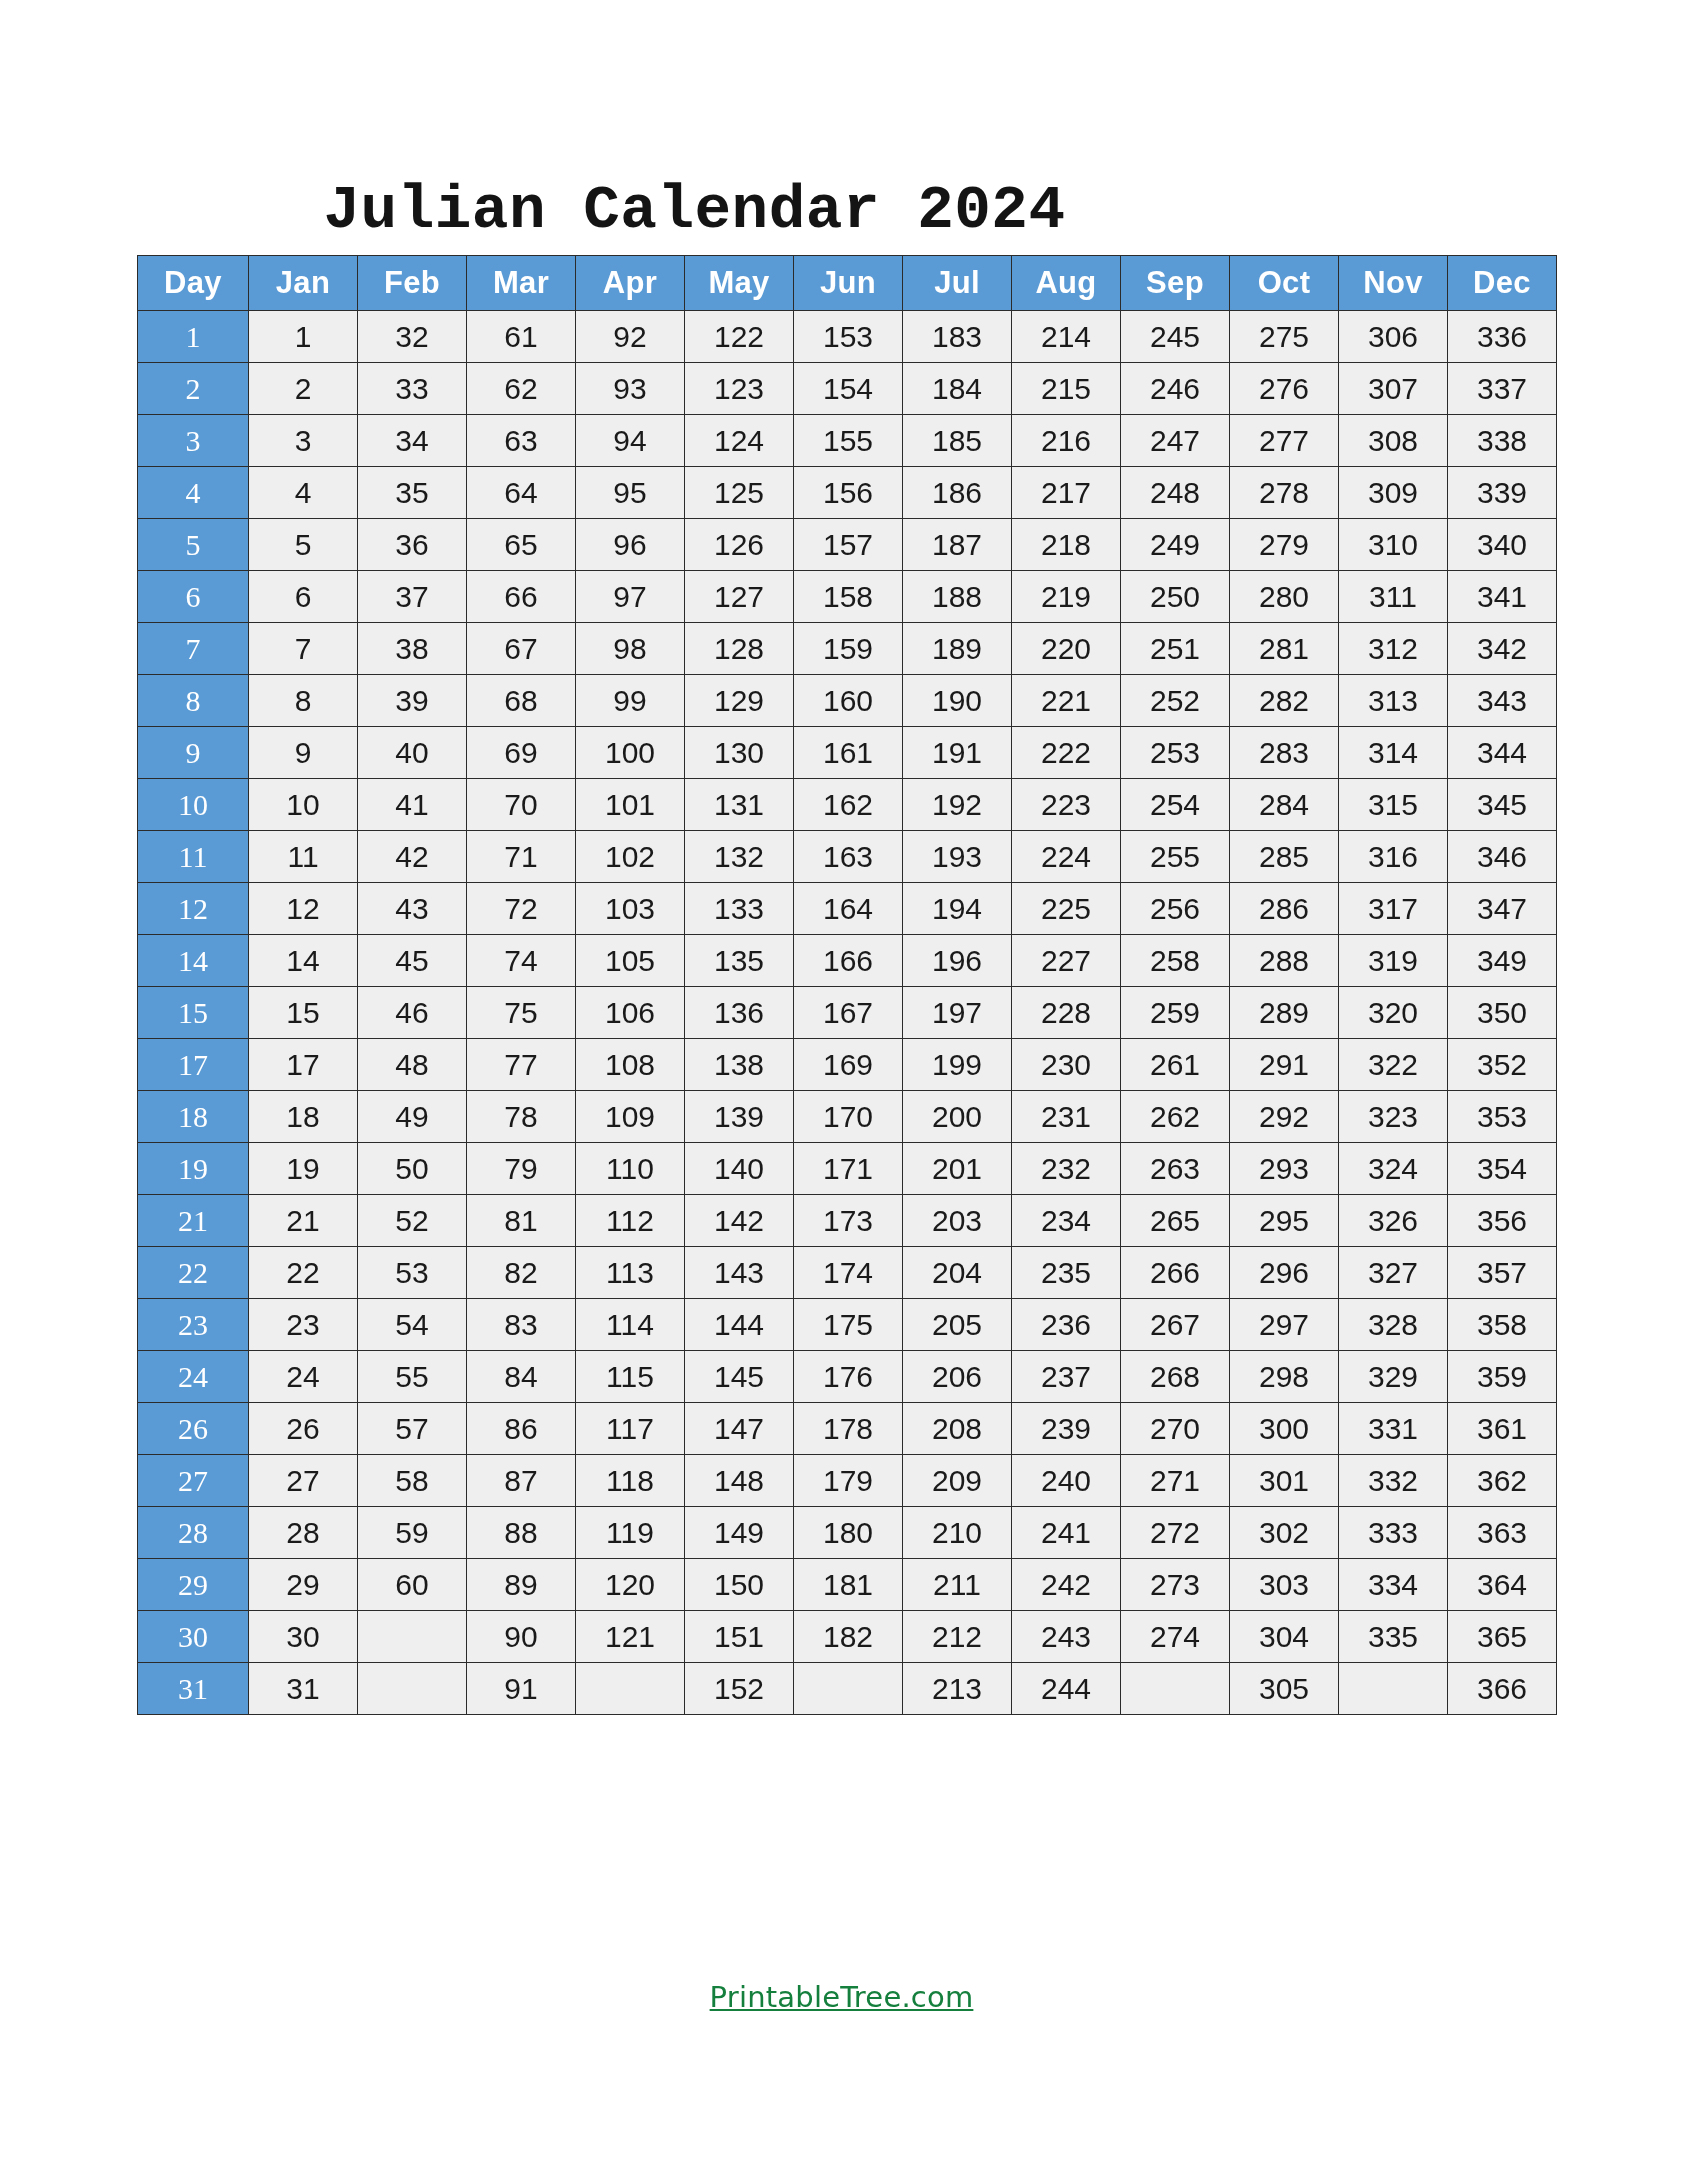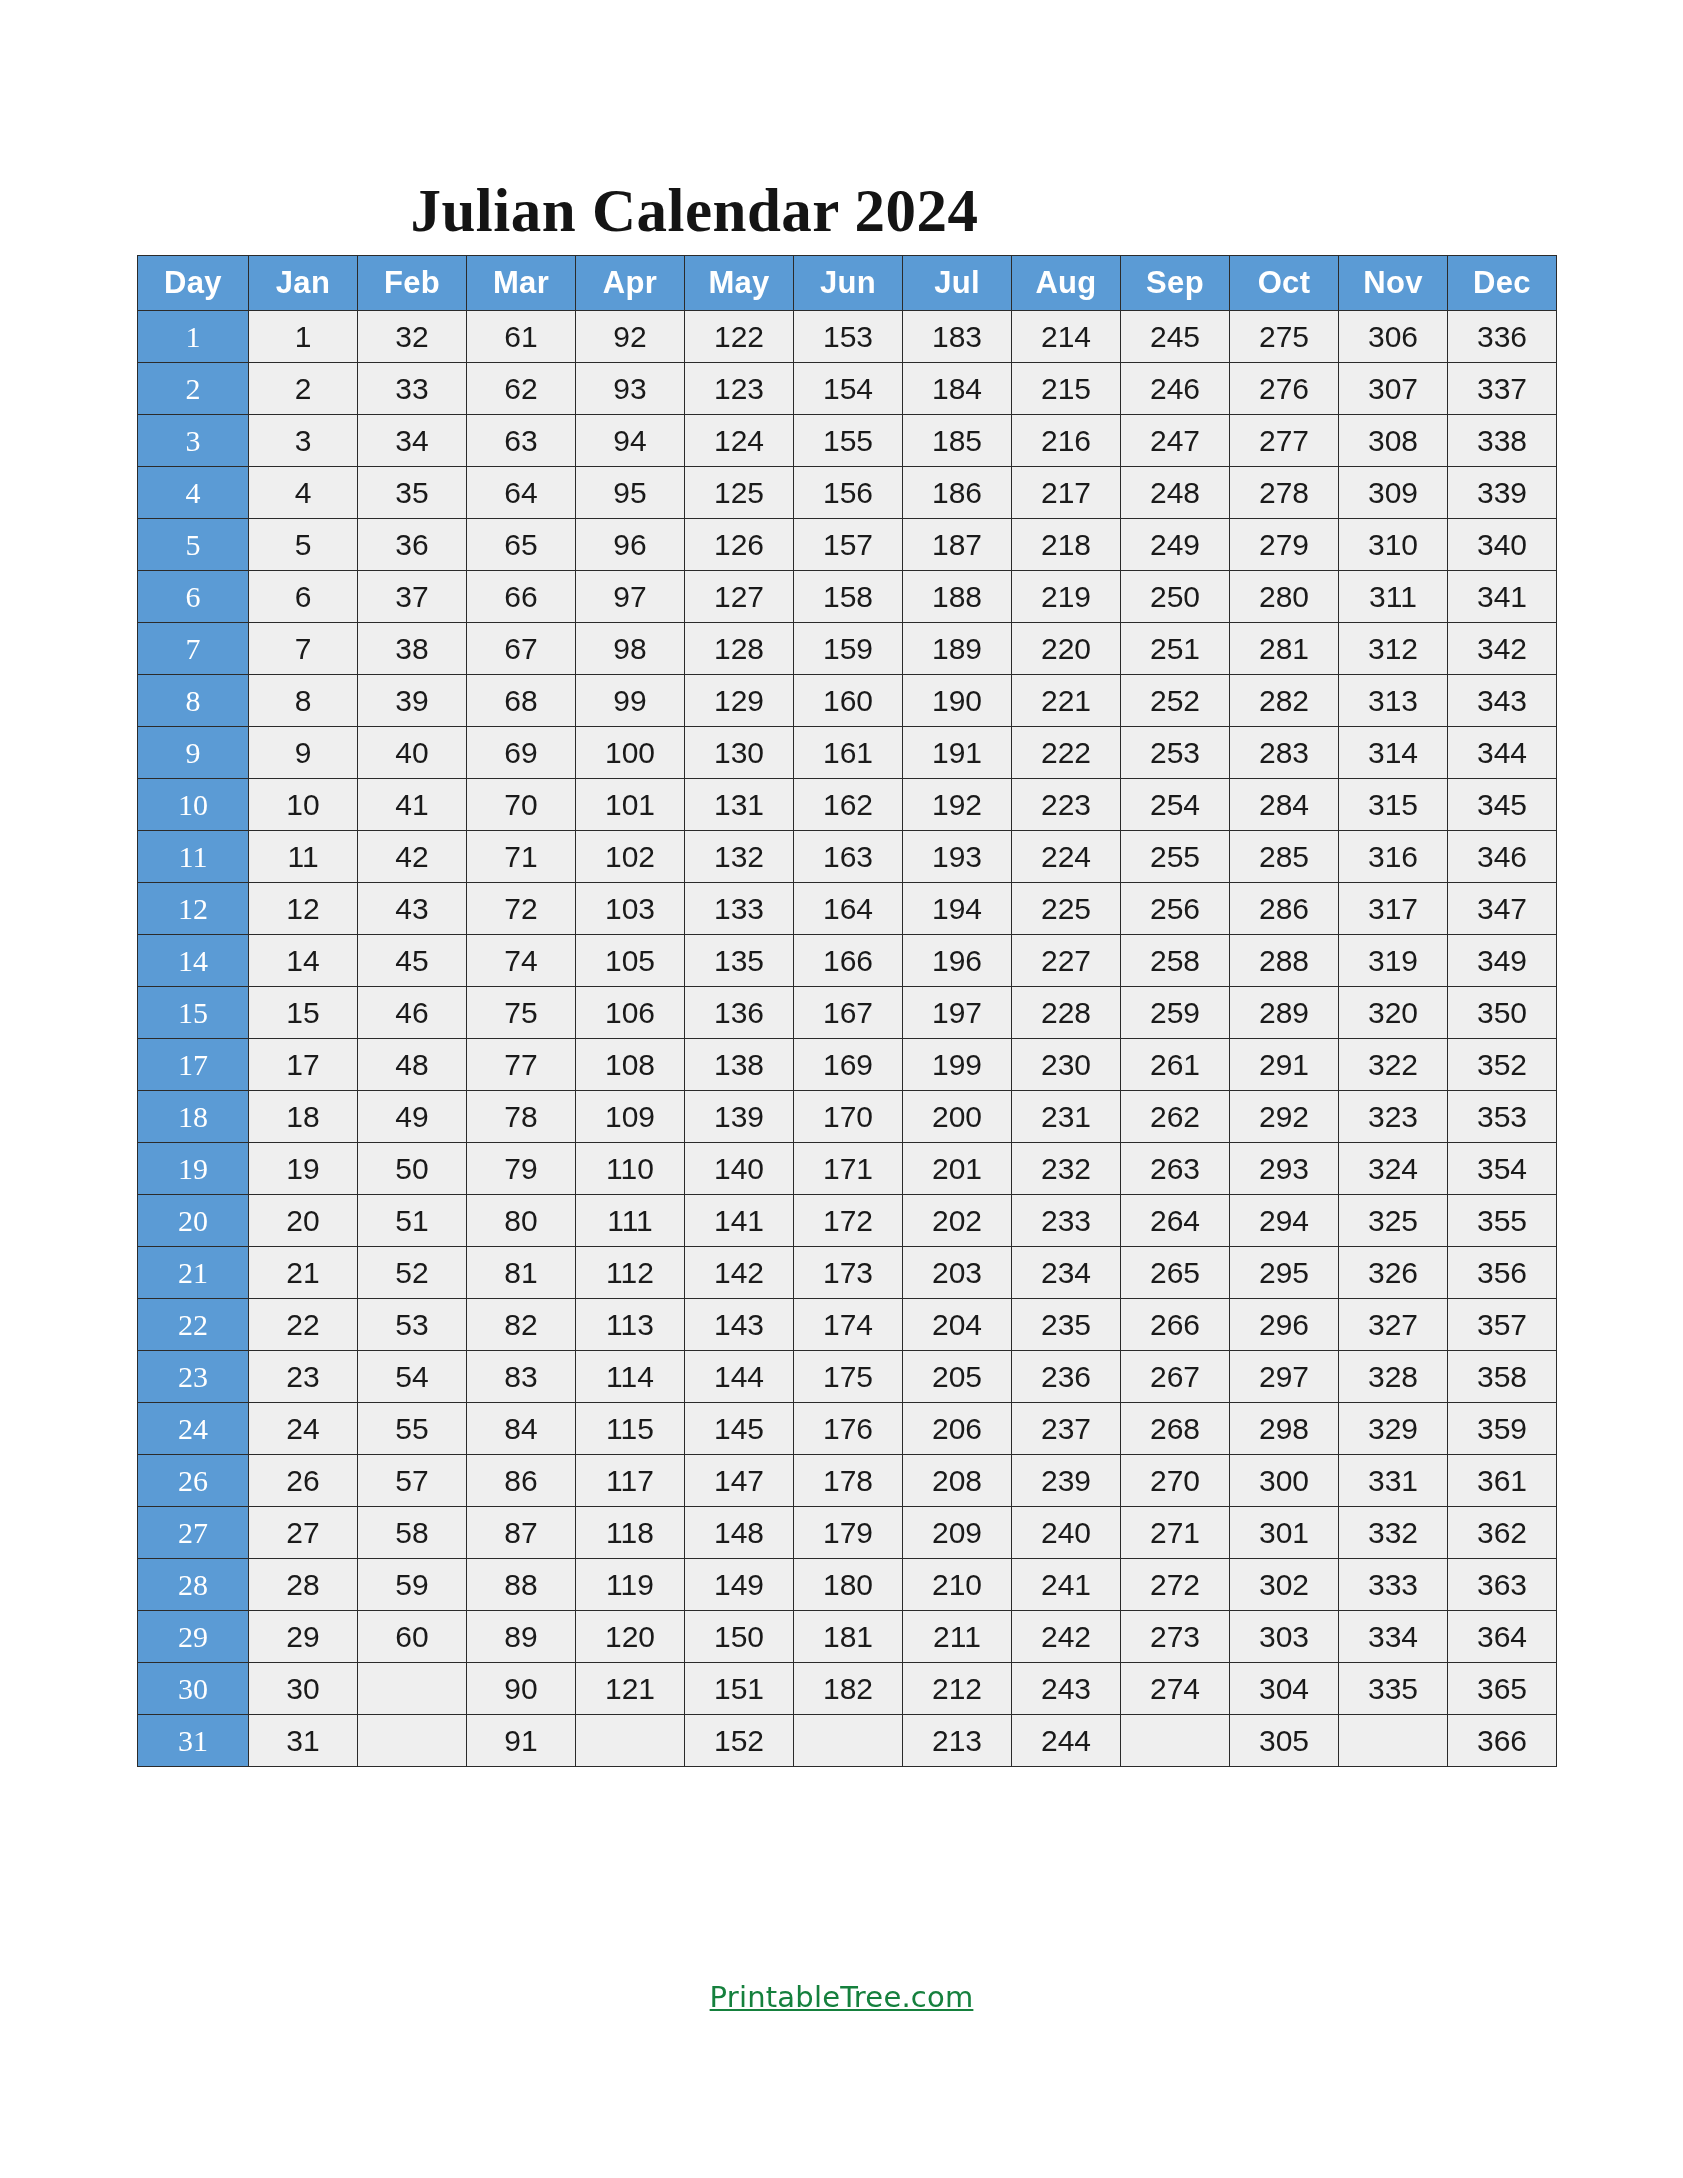--- a/index.html
+++ b/index.html
@@ -20,21 +20,21 @@
     height: 2178px;
     background: #ffffff;
     box-sizing: border-box;
   }
   .page-title {
     position: absolute;
     top: 139px;
     left: 0;
     width: 1389px;
     text-align: center;
-    font-family: Liberation Serif, serif;
+    font-family: Liberation Mono, monospace;
     font-weight: bold;
     font-size: 61px;
     letter-spacing: 0.5px;
     color: #141414;
     line-height: 1.0;
   }
   .calendar-wrap {
     position: absolute;
     top: 255px;
     left: 137px;
@@ -395,35 +395,20 @@
             <td class="num-cell">140</td>
             <td class="num-cell">171</td>
             <td class="num-cell">201</td>
             <td class="num-cell">232</td>
             <td class="num-cell">263</td>
             <td class="num-cell">293</td>
             <td class="num-cell">324</td>
             <td class="num-cell">354</td>
           </tr>
           <tr>
-            <td class="day-cell">20</td>
-            <td class="num-cell">20</td>
-            <td class="num-cell">51</td>
-            <td class="num-cell">80</td>
-            <td class="num-cell">111</td>
-            <td class="num-cell">141</td>
-            <td class="num-cell">172</td>
-            <td class="num-cell">202</td>
-            <td class="num-cell">233</td>
-            <td class="num-cell">264</td>
-            <td class="num-cell">294</td>
-            <td class="num-cell">325</td>
-            <td class="num-cell">355</td>
-          </tr>
-          <tr>
             <td class="day-cell">21</td>
             <td class="num-cell">21</td>
             <td class="num-cell">52</td>
             <td class="num-cell">81</td>
             <td class="num-cell">112</td>
             <td class="num-cell">142</td>
             <td class="num-cell">173</td>
             <td class="num-cell">203</td>
             <td class="num-cell">234</td>
             <td class="num-cell">265</td>

